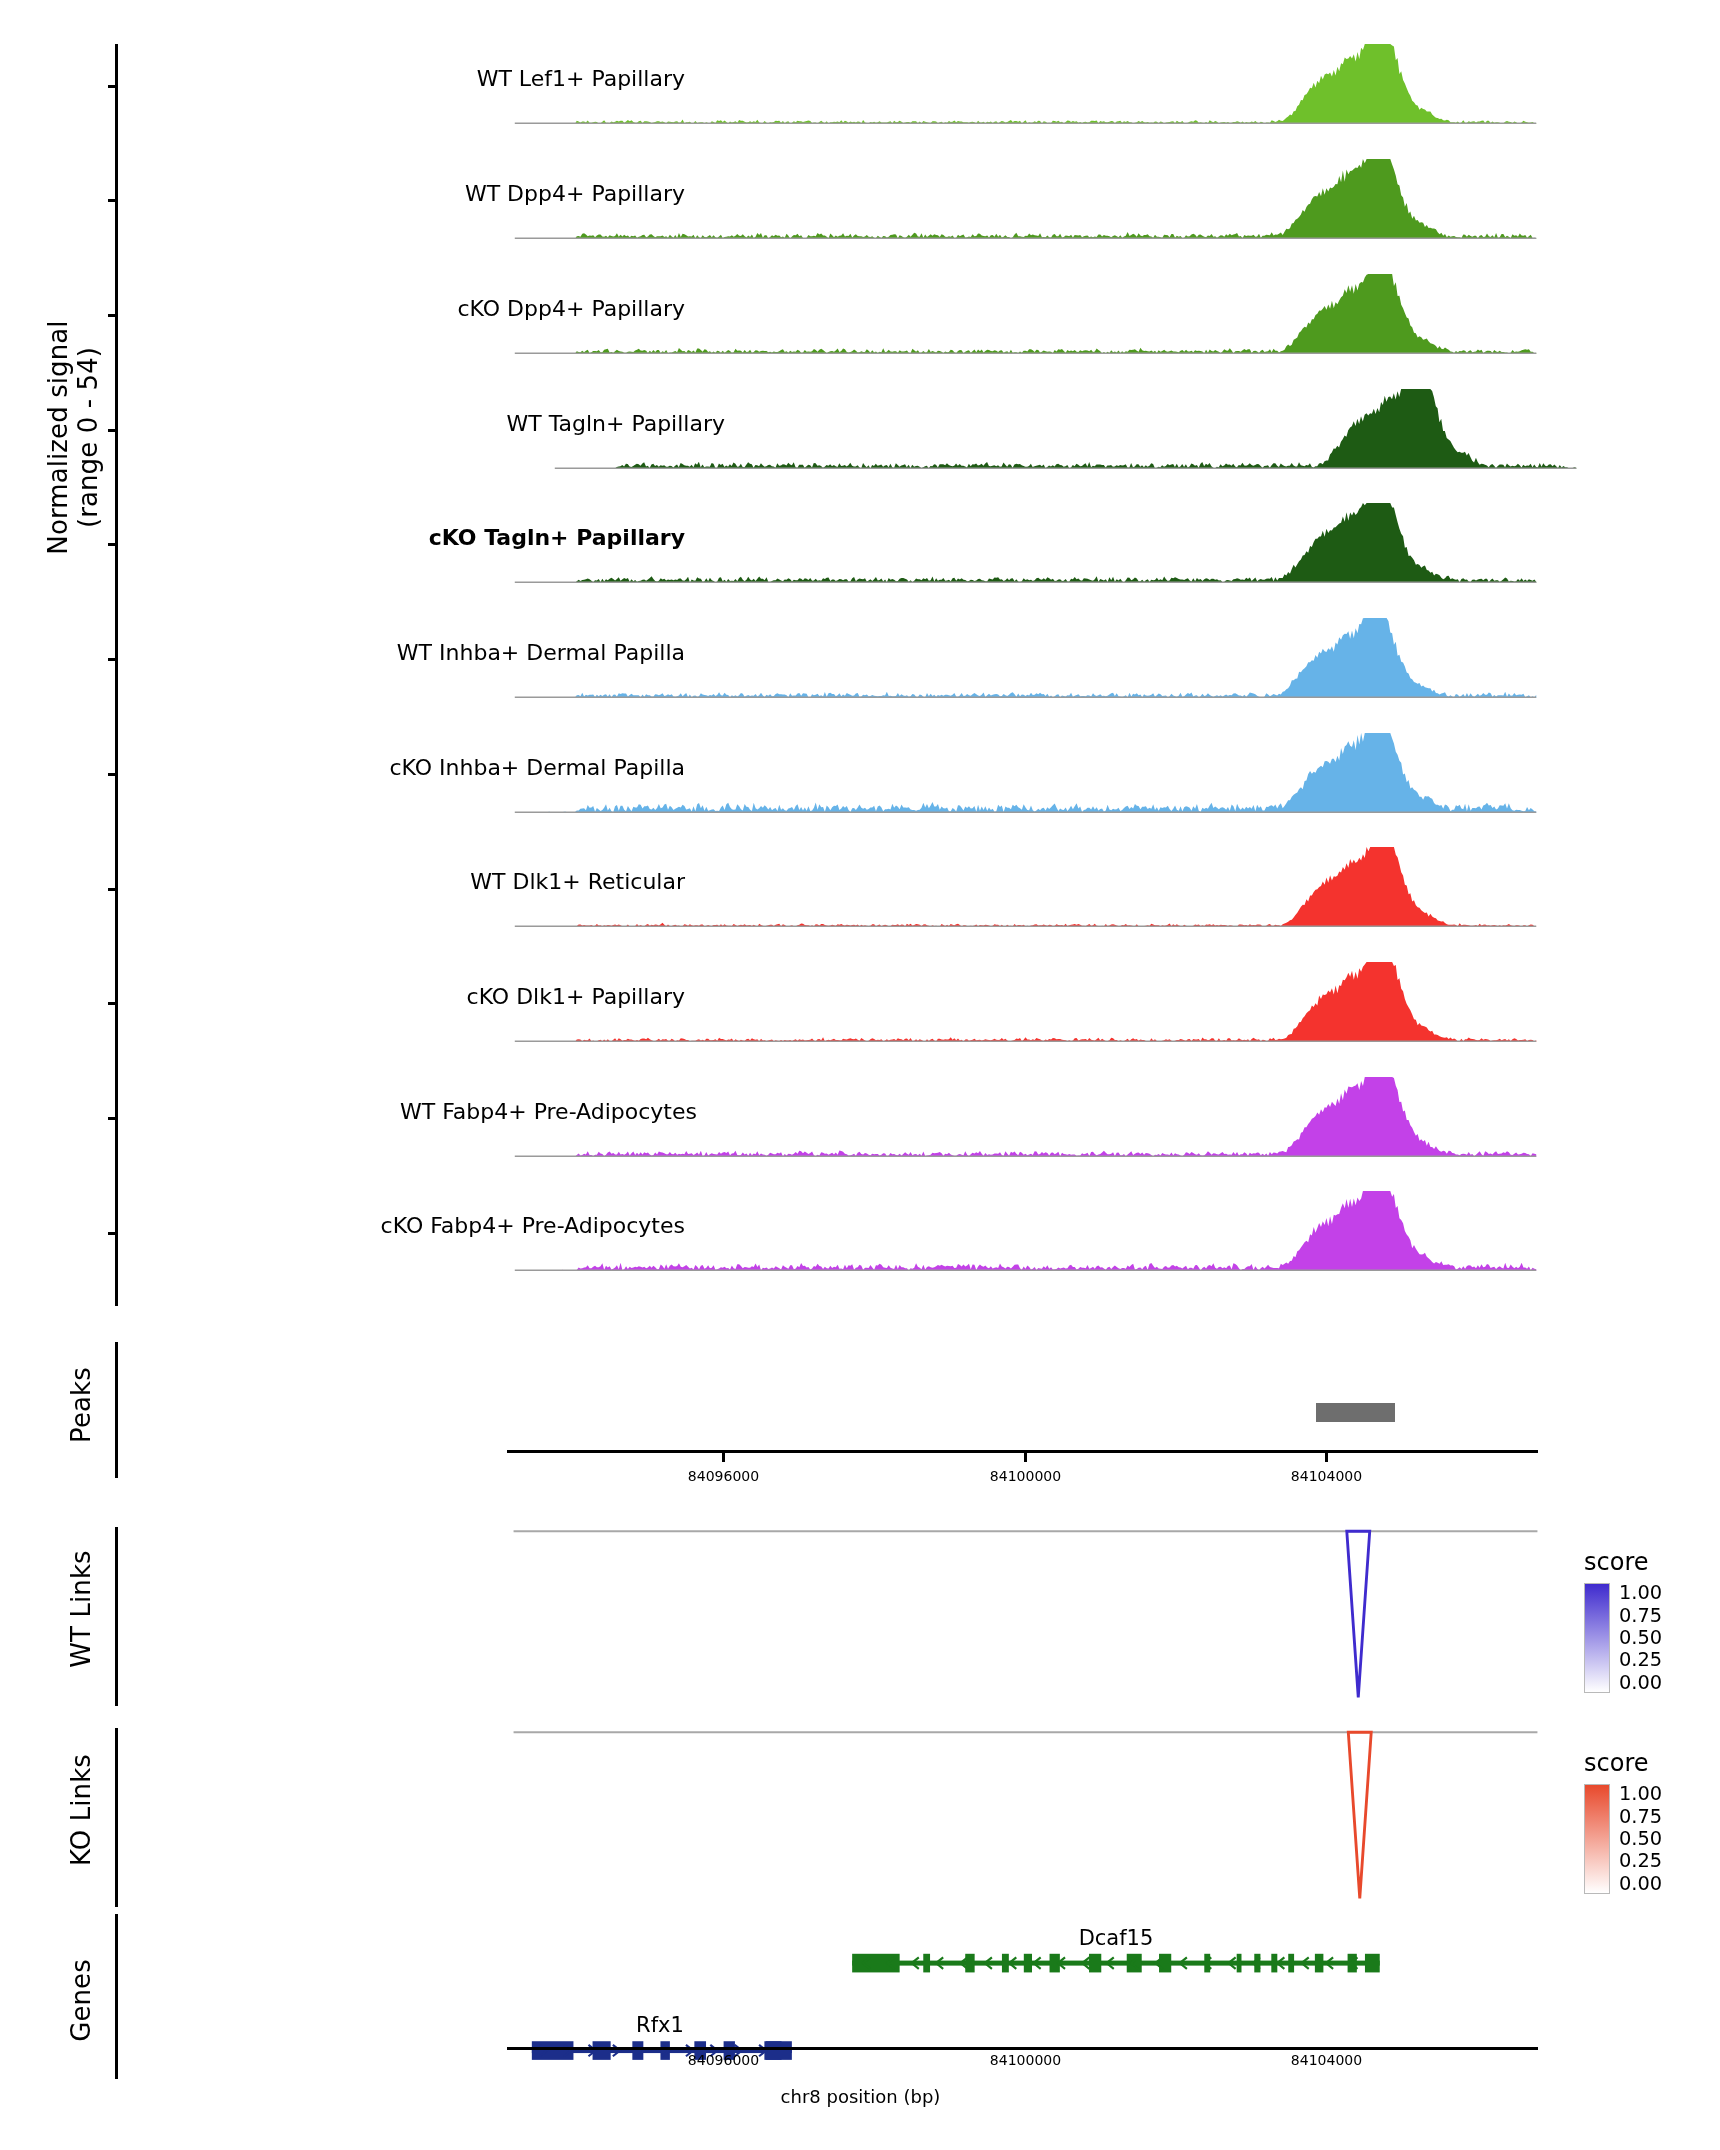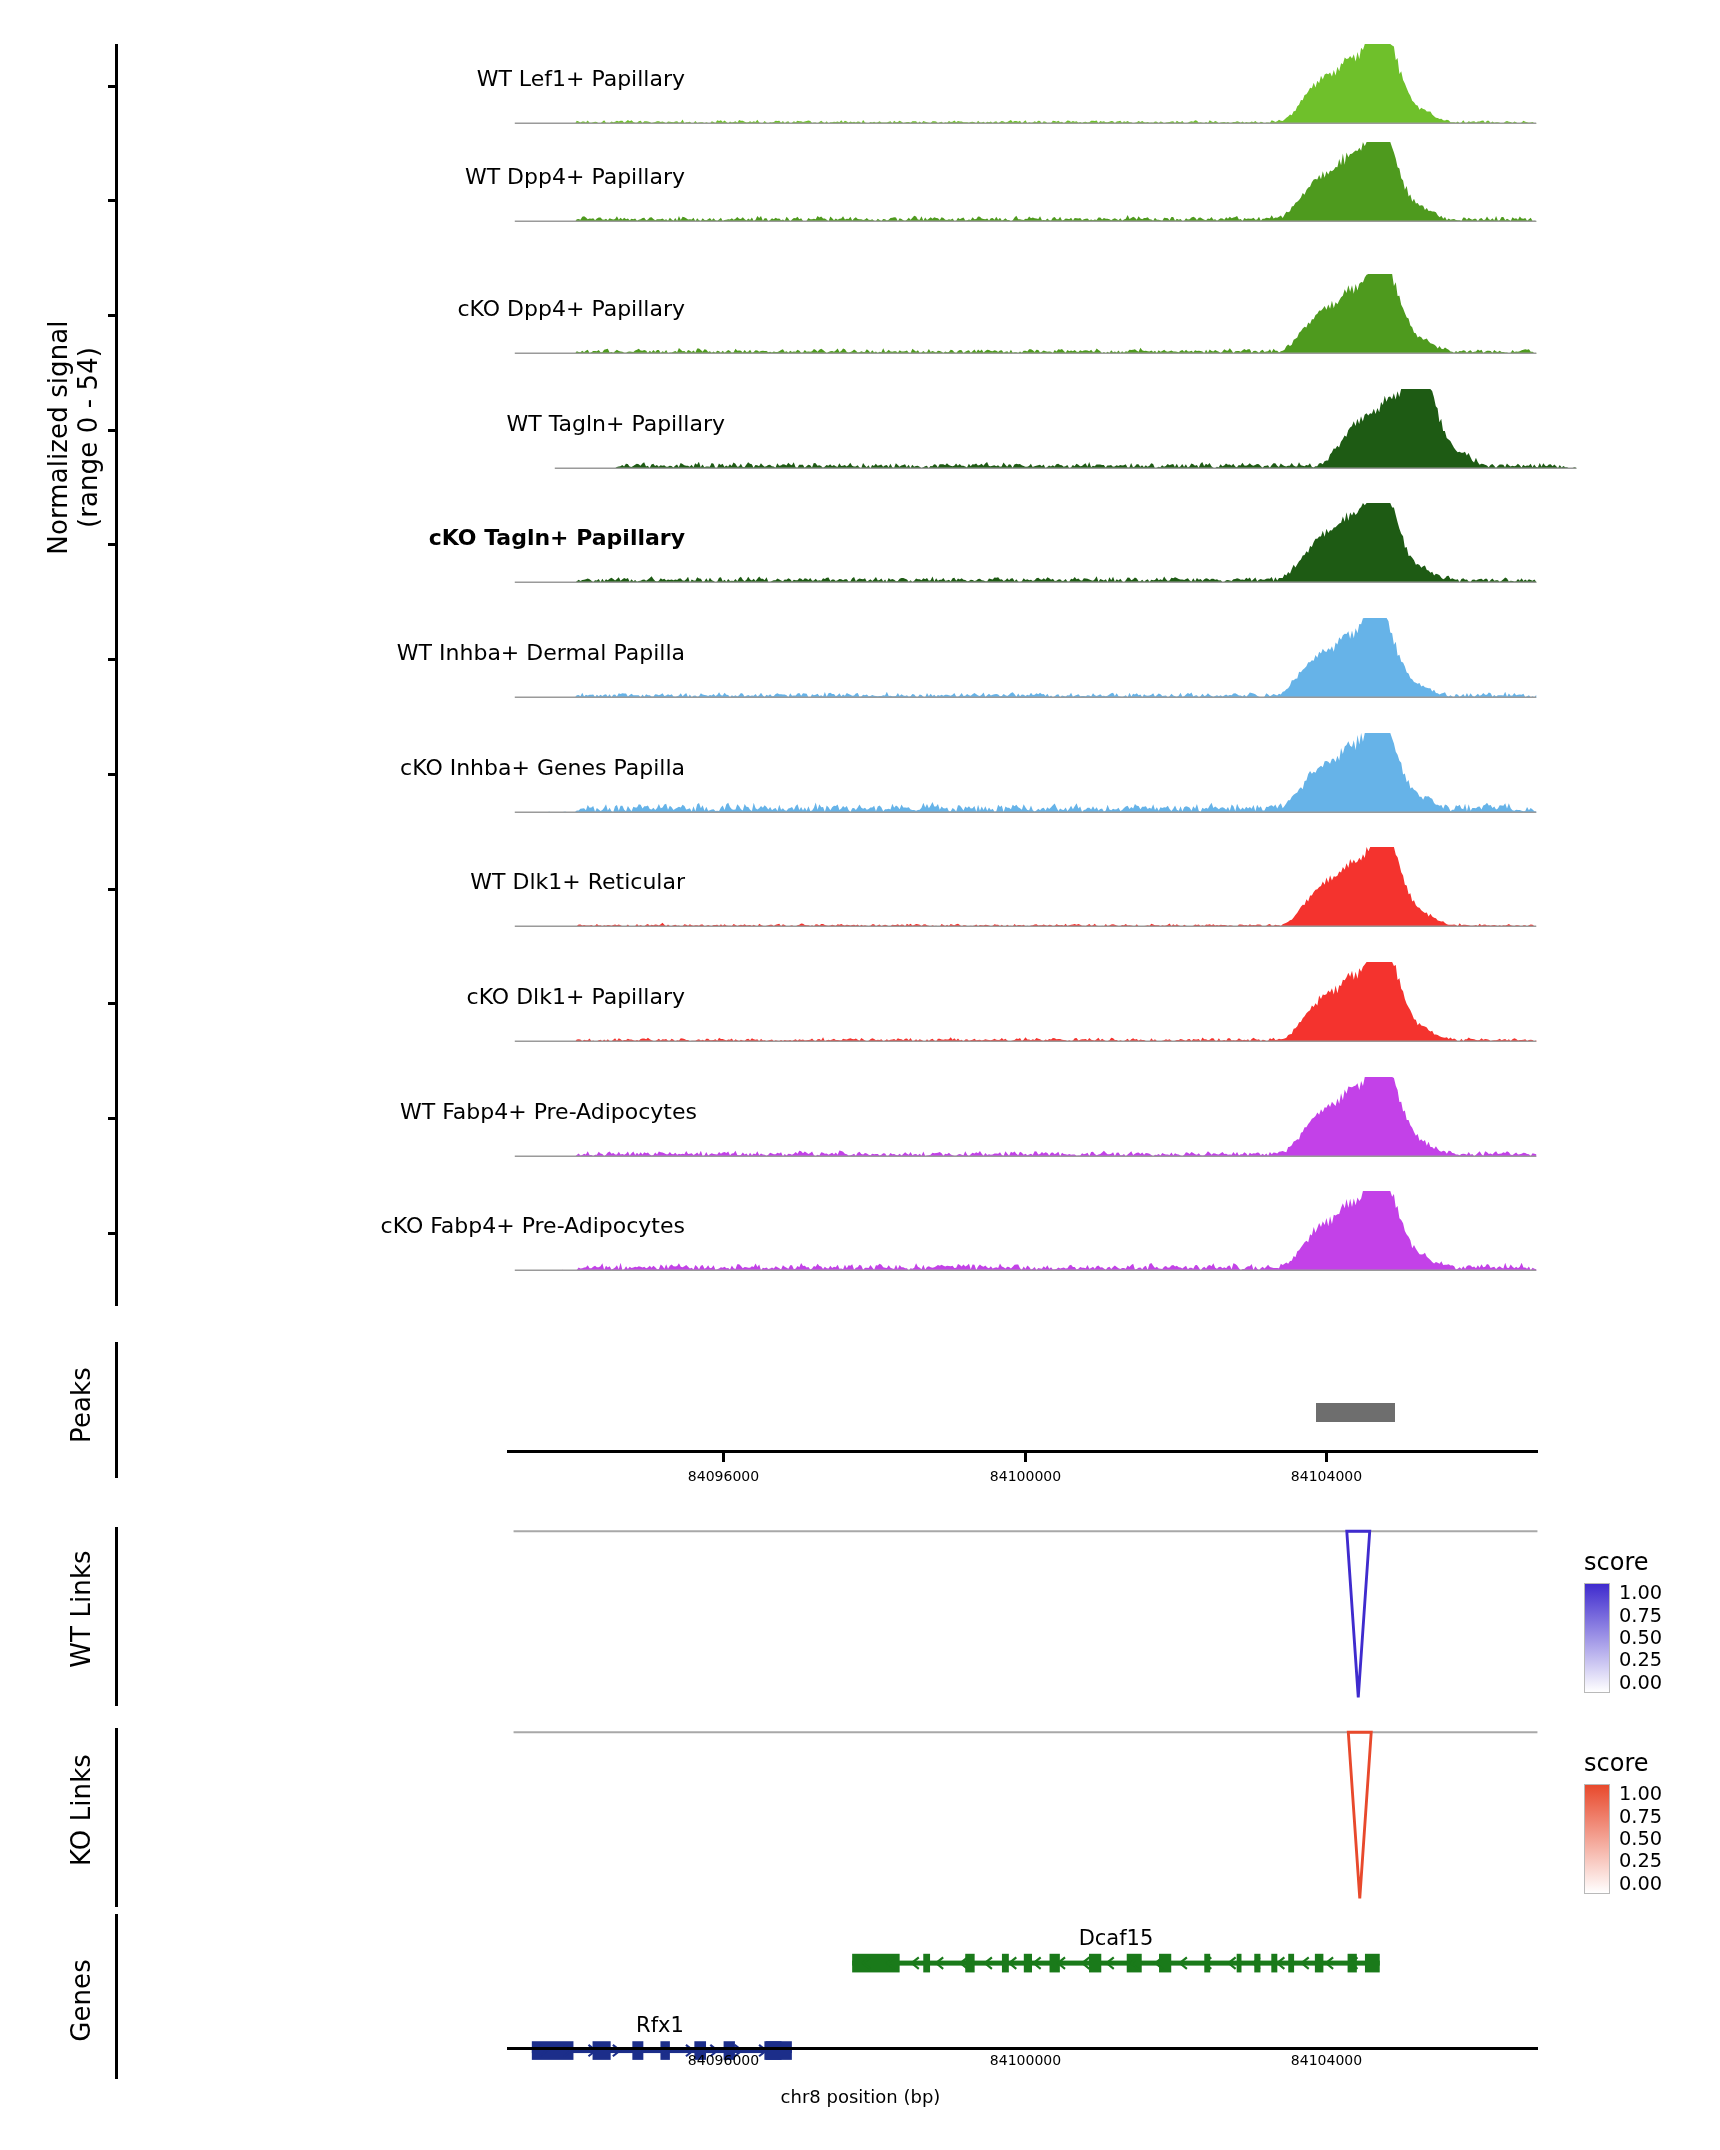--- a/index.html
+++ b/index.html
@@ -170,21 +170,21 @@
 <div id="tracks">
     <div class="track-row" style="top: 44px; height: 80px;">
       <div class="track-name" style="top: 21.5px;">WT Lef1+ Papillary</div>
       <div class="track-canvas" style="top: 0px; height: 80px;">
         <svg width="1025" height="80" viewBox="0 0 1430 112">
           <path d="M0,112 L0.0,112.0 L2.6,112.0 L5.1,112.0 L7.7,112.0 L10.2,112.0 L12.8,112.0 L15.3,112.0 L17.9,112.0 L20.4,112.0 L23.0,112.0 L25.5,112.0 L28.1,112.0 L30.6,111.6 L33.2,111.5 L35.8,111.5 L38.3,111.2 L40.9,111.9 L43.4,111.6 L46.0,111.5 L48.5,111.4 L51.1,111.5 L53.6,111.4 L56.2,111.7 L58.7,111.6 L61.3,111.8 L63.8,111.6 L66.4,111.6 L68.9,111.3 L71.5,111.3 L74.1,111.4 L76.6,111.8 L79.2,111.8 L81.7,111.6 L84.3,111.6 L86.8,107.4 L89.4,108.5 L91.9,110.0 L94.5,108.6 L97.0,108.4 L99.6,109.8 L102.1,107.1 L104.7,110.2 L107.3,110.2 L109.8,109.6 L112.4,109.0 L114.9,109.1 L117.5,111.4 L120.0,110.9 L122.6,108.8 L125.1,106.8 L127.7,110.3 L130.2,110.3 L132.8,110.6 L135.3,108.6 L137.9,109.4 L140.4,108.9 L143.0,107.6 L145.6,108.6 L148.1,107.5 L150.7,107.4 L153.2,110.4 L155.8,108.4 L158.3,106.5 L160.9,108.2 L163.4,106.7 L166.0,109.1 L168.5,110.3 L171.1,110.2 L173.6,108.0 L176.2,107.5 L178.8,110.5 L181.3,108.2 L183.9,108.3 L186.4,108.6 L189.0,109.3 L191.5,110.5 L194.1,109.8 L196.6,109.2 L199.2,108.0 L201.7,108.1 L204.3,109.3 L206.8,108.6 L209.4,109.6 L211.9,111.1 L214.5,108.4 L217.1,108.8 L219.6,109.3 L222.2,109.6 L224.7,108.5 L227.3,108.3 L229.8,110.3 L232.4,109.4 L234.9,105.8 L237.5,111.0 L240.0,109.4 L242.6,109.4 L245.1,108.8 L247.7,110.9 L250.2,110.7 L252.8,107.7 L255.4,110.6 L257.9,109.9 L260.5,109.6 L263.0,109.6 L265.6,111.0 L268.1,109.5 L270.7,110.5 L273.2,111.4 L275.8,108.3 L278.3,109.2 L280.9,110.6 L283.4,106.8 L286.0,107.7 L288.6,106.9 L291.1,109.2 L293.7,107.2 L296.2,109.3 L298.8,111.3 L301.3,108.6 L303.9,110.0 L306.4,109.2 L309.0,108.3 L311.5,110.1 L314.1,106.5 L316.6,107.4 L319.2,107.5 L321.8,109.0 L324.3,109.8 L326.9,109.7 L329.4,108.3 L332.0,109.5 L334.5,108.2 L337.1,109.3 L339.6,106.2 L342.2,109.9 L344.7,110.6 L347.3,110.5 L349.8,107.7 L352.4,110.1 L354.9,110.9 L357.5,109.4 L360.1,109.9 L362.6,109.3 L365.2,107.5 L367.7,107.7 L370.3,107.4 L372.8,110.3 L375.4,107.8 L377.9,111.1 L380.5,108.7 L383.0,108.3 L385.6,111.4 L388.1,110.2 L390.7,108.2 L393.3,109.7 L395.8,107.4 L398.4,108.1 L400.9,108.1 L403.5,109.2 L406.0,108.6 L408.6,107.7 L411.1,107.0 L413.7,107.7 L416.2,110.6 L418.8,110.0 L421.3,110.0 L423.9,111.2 L426.4,109.3 L429.0,107.6 L431.6,109.6 L434.1,110.5 L436.7,108.3 L439.2,111.3 L441.8,109.7 L444.3,109.7 L446.9,108.9 L449.4,109.1 L452.0,108.5 L454.5,109.6 L457.1,106.6 L459.6,109.8 L462.2,107.6 L464.8,108.6 L467.3,110.2 L469.9,108.6 L472.4,109.7 L475.0,108.9 L477.5,110.0 L480.1,108.4 L482.6,108.8 L485.2,110.8 L487.7,106.3 L490.3,110.0 L492.8,110.5 L495.4,111.0 L497.9,109.1 L500.5,110.0 L503.1,108.9 L505.6,110.2 L508.2,109.4 L510.7,108.0 L513.3,109.9 L515.8,109.8 L518.4,110.0 L520.9,109.9 L523.5,109.0 L526.0,108.0 L528.6,111.0 L531.1,107.5 L533.7,109.6 L536.3,109.1 L538.8,107.6 L541.4,108.9 L543.9,110.6 L546.5,109.8 L549.0,109.1 L551.6,109.1 L554.1,110.3 L556.7,108.1 L559.2,108.2 L561.8,108.1 L564.3,111.0 L566.9,108.4 L569.4,111.1 L572.0,107.8 L574.6,108.7 L577.1,109.4 L579.7,110.2 L582.2,110.6 L584.8,108.2 L587.3,108.2 L589.9,108.6 L592.4,111.1 L595.0,109.4 L597.5,109.0 L600.1,111.0 L602.6,109.5 L605.2,110.3 L607.8,107.7 L610.3,109.1 L612.9,108.8 L615.4,107.2 L618.0,109.4 L620.5,107.7 L623.1,108.5 L625.6,108.4 L628.2,109.6 L630.7,109.7 L633.3,109.7 L635.8,110.3 L638.4,109.3 L640.9,108.7 L643.5,109.4 L646.1,110.8 L648.6,107.6 L651.2,109.8 L653.7,110.0 L656.3,108.9 L658.8,110.9 L661.4,109.0 L663.9,109.7 L666.5,108.6 L669.0,110.7 L671.6,108.7 L674.1,108.0 L676.7,110.8 L679.3,109.2 L681.8,107.7 L684.4,108.5 L686.9,109.8 L689.5,109.2 L692.0,107.8 L694.6,106.5 L697.1,109.2 L699.7,107.7 L702.2,107.8 L704.8,109.0 L707.3,107.5 L709.9,111.2 L712.4,108.9 L715.0,106.8 L717.6,110.9 L720.1,109.5 L722.7,110.4 L725.2,110.0 L727.8,108.2 L730.3,109.4 L732.9,107.4 L735.4,107.7 L738.0,111.5 L740.5,108.1 L743.1,109.0 L745.6,110.5 L748.2,110.4 L750.8,110.7 L753.3,107.3 L755.9,107.8 L758.4,108.9 L761.0,107.6 L763.5,109.7 L766.1,108.9 L768.6,111.2 L771.2,109.1 L773.7,107.1 L776.3,107.6 L778.8,109.1 L781.4,107.9 L783.9,108.8 L786.5,108.2 L789.1,110.1 L791.6,109.3 L794.2,110.6 L796.7,109.2 L799.3,108.8 L801.8,109.9 L804.4,109.5 L806.9,107.5 L809.5,107.5 L812.0,107.9 L814.6,107.0 L817.1,110.9 L819.7,107.7 L822.2,109.0 L824.8,108.1 L827.4,109.4 L829.9,109.4 L832.5,108.8 L835.0,107.9 L837.6,108.0 L840.1,111.1 L842.7,108.4 L845.2,108.0 L847.8,107.3 L850.3,110.1 L852.9,108.2 L855.4,109.2 L858.0,107.9 L860.6,109.5 L863.1,109.5 L865.7,110.8 L868.2,110.1 L870.8,109.4 L873.3,107.9 L875.9,109.2 L878.4,107.8 L881.0,109.6 L883.5,109.9 L886.1,109.1 L888.6,110.1 L891.2,110.0 L893.8,110.1 L896.3,108.4 L898.9,108.8 L901.4,111.1 L904.0,108.4 L906.5,109.2 L909.1,111.4 L911.6,110.0 L914.2,109.4 L916.7,109.2 L919.3,108.6 L921.8,108.2 L924.4,111.0 L926.9,107.4 L929.5,109.3 L932.1,109.5 L934.6,107.9 L937.2,111.0 L939.7,110.7 L942.3,110.4 L944.8,108.8 L947.4,108.0 L949.9,108.8 L952.5,106.6 L955.0,107.5 L957.6,110.3 L960.1,109.5 L962.7,110.3 L965.3,110.6 L967.8,109.3 L970.4,111.1 L972.9,106.8 L975.5,108.6 L978.0,109.5 L980.6,107.8 L983.1,108.9 L985.7,111.3 L988.2,109.9 L990.8,109.6 L993.3,109.3 L995.9,110.3 L998.4,109.2 L1001.0,110.6 L1003.6,110.1 L1006.1,109.1 L1008.7,109.3 L1011.2,108.3 L1013.8,108.7 L1016.3,110.4 L1018.9,108.4 L1021.4,110.6 L1024.0,109.2 L1026.5,110.0 L1029.1,109.8 L1031.6,108.6 L1034.2,109.7 L1036.8,107.8 L1039.3,109.9 L1041.9,111.0 L1044.4,108.7 L1047.0,109.5 L1049.5,111.4 L1052.1,110.0 L1054.6,110.0 L1057.2,110.2 L1059.7,106.6 L1062.3,107.9 L1064.8,109.2 L1067.4,108.2 L1069.9,106.0 L1072.5,107.5 L1075.1,107.8 L1077.6,105.6 L1080.2,103.2 L1082.7,101.6 L1085.3,98.6 L1087.8,99.6 L1090.4,94.1 L1092.9,93.8 L1095.5,87.3 L1098.0,84.9 L1100.6,78.4 L1103.1,78.9 L1105.7,71.5 L1108.3,70.5 L1110.8,66.4 L1113.4,61.4 L1115.9,62.1 L1118.5,54.1 L1121.0,61.0 L1123.6,51.4 L1126.1,55.1 L1128.7,44.5 L1131.2,49.7 L1133.8,42.8 L1136.3,41.4 L1138.9,42.4 L1141.4,40.0 L1144.0,45.5 L1146.6,36.4 L1149.1,44.1 L1151.7,31.9 L1154.2,38.1 L1156.8,27.1 L1159.3,28.5 L1161.9,18.8 L1164.4,21.0 L1167.0,20.3 L1169.5,16.8 L1172.1,20.3 L1174.6,14.5 L1177.2,24.4 L1179.8,11.2 L1182.3,21.0 L1184.9,5.3 L1187.4,8.5 L1190.0,0.0 L1192.5,0.0 L1195.1,0.0 L1197.6,0.0 L1200.2,0.0 L1202.7,0.0 L1205.3,0.0 L1207.8,0.0 L1210.4,0.0 L1212.9,0.0 L1215.5,0.0 L1218.1,0.0 L1220.6,0.0 L1223.2,0.0 L1225.7,0.0 L1228.3,2.2 L1230.8,3.4 L1233.4,22.6 L1235.9,19.6 L1238.5,41.9 L1241.0,38.0 L1243.6,50.3 L1246.1,55.3 L1248.7,61.8 L1251.3,68.1 L1253.8,72.3 L1256.4,79.6 L1258.9,81.7 L1261.5,85.3 L1264.0,86.2 L1266.6,92.0 L1269.1,89.4 L1271.7,91.0 L1274.2,91.6 L1276.8,94.5 L1279.3,94.6 L1281.9,94.6 L1284.4,98.6 L1287.0,101.2 L1289.6,103.3 L1292.1,103.5 L1294.7,105.0 L1297.2,104.5 L1299.8,106.9 L1302.3,107.2 L1304.9,106.0 L1307.4,106.7 L1310.0,109.5 L1312.5,109.6 L1315.1,109.6 L1317.6,110.3 L1320.2,108.4 L1322.8,110.8 L1325.3,109.9 L1327.9,106.9 L1330.4,110.4 L1333.0,110.2 L1335.5,108.1 L1338.1,109.3 L1340.6,108.6 L1343.2,108.0 L1345.7,109.8 L1348.3,108.6 L1350.8,108.6 L1353.4,107.5 L1355.9,107.1 L1358.5,110.6 L1361.1,107.6 L1363.6,107.4 L1366.2,110.7 L1368.7,108.4 L1371.3,110.4 L1373.8,109.6 L1376.4,109.4 L1378.9,110.4 L1381.5,111.3 L1384.0,110.9 L1386.6,109.0 L1389.1,107.7 L1391.7,109.0 L1394.3,109.3 L1396.8,110.7 L1399.4,108.4 L1401.9,109.6 L1404.5,111.4 L1407.0,111.1 L1409.6,109.8 L1412.1,107.3 L1414.7,109.0 L1417.2,109.4 L1419.8,110.4 L1422.3,109.8 L1424.9,109.1 L1427.4,110.8 L1430.0,110.9 L1430,112 Z" fill="#6FC02B" stroke="none"></path>
           <line x1="0" y1="111" x2="1430" y2="111" stroke="#9a9a9a" stroke-width="2"></line>
         </svg>
       </div>
     </div>
-    <div class="track-row" style="top: 142px; height: 80px; text-decoration: underline;">
+    <div class="track-row" style="top: 159px; height: 80px; text-decoration: underline;">
       <div class="track-name" style="top: 21.5px;">WT Dpp4+ Papillary</div>
       <div class="track-canvas" style="top: 0px; height: 80px;">
         <svg width="1025" height="80" viewBox="0 0 1430 112">
           <path d="M0,112 L0.0,112.0 L2.6,112.0 L5.1,112.0 L7.7,112.0 L10.2,112.0 L12.8,112.0 L15.3,112.0 L17.9,112.0 L20.4,112.0 L23.0,112.0 L25.5,112.0 L28.1,112.0 L30.6,111.8 L33.2,111.5 L35.8,111.3 L38.3,111.2 L40.9,110.7 L43.4,111.6 L46.0,110.9 L48.5,111.7 L51.1,111.4 L53.6,111.0 L56.2,111.4 L58.7,110.8 L61.3,111.3 L63.8,111.8 L66.4,110.9 L68.9,110.9 L71.5,111.7 L74.1,111.7 L76.6,111.2 L79.2,110.9 L81.7,111.5 L84.3,111.6 L86.8,108.3 L89.4,107.9 L91.9,109.0 L94.5,104.5 L97.0,104.0 L99.6,105.7 L102.1,108.1 L104.7,107.1 L107.3,107.5 L109.8,106.7 L112.4,109.7 L114.9,107.2 L117.5,105.7 L120.0,105.7 L122.6,108.4 L125.1,109.0 L127.7,107.3 L130.2,109.4 L132.8,106.6 L135.3,107.9 L137.9,108.6 L140.4,107.7 L143.0,103.9 L145.6,109.0 L148.1,105.9 L150.7,108.4 L153.2,106.1 L155.8,108.3 L158.3,107.0 L160.9,109.6 L163.4,107.4 L166.0,108.1 L168.5,107.0 L171.1,110.4 L173.6,109.0 L176.2,108.1 L178.8,106.4 L181.3,106.1 L183.9,109.4 L186.4,108.6 L189.0,105.6 L191.5,105.5 L194.1,107.7 L196.6,109.4 L199.2,108.3 L201.7,108.2 L204.3,108.2 L206.8,107.1 L209.4,109.3 L211.9,108.1 L214.5,110.1 L217.1,106.2 L219.6,108.6 L222.2,110.2 L224.7,106.5 L227.3,110.6 L229.8,103.5 L232.4,109.1 L234.9,104.8 L237.5,105.4 L240.0,106.8 L242.6,108.4 L245.1,108.0 L247.7,108.6 L250.2,106.0 L252.8,111.1 L255.4,106.8 L257.9,109.4 L260.5,110.6 L263.0,106.9 L265.6,109.1 L268.1,109.6 L270.7,108.2 L273.2,106.3 L275.8,109.6 L278.3,106.6 L280.9,109.4 L283.4,110.4 L286.0,108.5 L288.6,106.1 L291.1,110.7 L293.7,109.2 L296.2,109.0 L298.8,108.2 L301.3,108.6 L303.9,106.6 L306.4,108.8 L309.0,107.4 L311.5,105.1 L314.1,107.5 L316.6,107.9 L319.2,105.3 L321.8,108.0 L324.3,109.8 L326.9,107.2 L329.4,109.1 L332.0,105.8 L334.5,110.5 L337.1,108.7 L339.6,103.5 L342.2,106.4 L344.7,103.7 L347.3,110.2 L349.8,106.8 L352.4,106.7 L354.9,110.8 L357.5,109.2 L360.1,106.8 L362.6,108.3 L365.2,105.9 L367.7,107.3 L370.3,107.2 L372.8,109.5 L375.4,108.5 L377.9,110.1 L380.5,104.7 L383.0,107.6 L385.6,111.4 L388.1,108.6 L390.7,106.5 L393.3,106.8 L395.8,104.6 L398.4,108.0 L400.9,106.9 L403.5,110.6 L406.0,111.2 L408.6,110.3 L411.1,106.4 L413.7,108.2 L416.2,108.1 L418.8,107.4 L421.3,108.3 L423.9,103.7 L426.4,105.6 L429.0,104.4 L431.6,107.1 L434.1,107.0 L436.7,108.8 L439.2,111.0 L441.8,104.2 L444.3,106.6 L446.9,109.4 L449.4,107.1 L452.0,108.9 L454.5,107.3 L457.1,107.0 L459.6,104.0 L462.2,108.5 L464.8,107.6 L467.3,107.8 L469.9,104.6 L472.4,110.0 L475.0,107.1 L477.5,105.4 L480.1,107.7 L482.6,108.0 L485.2,108.0 L487.7,109.1 L490.3,108.5 L492.8,106.5 L495.4,108.9 L497.9,109.3 L500.5,108.0 L503.1,110.2 L505.6,110.5 L508.2,107.6 L510.7,109.1 L513.3,110.7 L515.8,107.7 L518.4,108.3 L520.9,110.0 L523.5,108.7 L526.0,106.5 L528.6,105.9 L531.1,105.5 L533.7,105.6 L536.3,111.0 L538.8,106.9 L541.4,107.7 L543.9,109.7 L546.5,110.2 L549.0,108.8 L551.6,106.1 L554.1,108.7 L556.7,105.9 L559.2,103.1 L561.8,104.2 L564.3,108.6 L566.9,109.0 L569.4,104.1 L572.0,110.4 L574.6,105.8 L577.1,109.3 L579.7,107.6 L582.2,105.5 L584.8,107.5 L587.3,105.2 L589.9,106.4 L592.4,106.8 L595.0,109.1 L597.5,105.5 L600.1,106.3 L602.6,108.7 L605.2,109.1 L607.8,108.1 L610.3,108.7 L612.9,107.2 L615.4,110.7 L618.0,110.3 L620.5,106.0 L623.1,108.0 L625.6,106.6 L628.2,105.8 L630.7,109.9 L633.3,109.6 L635.8,108.5 L638.4,109.1 L640.9,105.4 L643.5,108.2 L646.1,107.7 L648.6,104.3 L651.2,104.7 L653.7,107.1 L656.3,107.9 L658.8,108.3 L661.4,107.1 L663.9,109.9 L666.5,106.8 L669.0,106.5 L671.6,109.0 L674.1,104.8 L676.7,108.9 L679.3,105.9 L681.8,109.9 L684.4,108.8 L686.9,106.7 L689.5,109.1 L692.0,109.2 L694.6,111.1 L697.1,109.6 L699.7,105.6 L702.2,103.3 L704.8,108.2 L707.3,108.0 L709.9,108.7 L712.4,109.3 L715.0,107.3 L717.6,107.8 L720.1,104.4 L722.7,106.7 L725.2,105.7 L727.8,106.6 L730.3,107.2 L732.9,107.9 L735.4,104.0 L738.0,109.4 L740.5,109.3 L743.1,109.5 L745.6,107.2 L748.2,109.7 L750.8,110.0 L753.3,106.1 L755.9,105.1 L758.4,108.1 L761.0,108.1 L763.5,104.7 L766.1,109.9 L768.6,109.2 L771.2,107.0 L773.7,107.5 L776.3,108.2 L778.8,106.0 L781.4,110.0 L783.9,106.3 L786.5,106.7 L789.1,107.1 L791.6,106.5 L794.2,109.7 L796.7,108.2 L799.3,107.3 L801.8,107.2 L804.4,109.5 L806.9,108.4 L809.5,109.4 L812.0,108.4 L814.6,109.2 L817.1,105.8 L819.7,105.6 L822.2,108.5 L824.8,106.3 L827.4,107.6 L829.9,107.6 L832.5,108.2 L835.0,109.7 L837.6,107.8 L840.1,106.9 L842.7,108.3 L845.2,109.6 L847.8,106.7 L850.3,110.1 L852.9,108.4 L855.4,107.6 L858.0,102.3 L860.6,107.9 L863.1,106.4 L865.7,104.8 L868.2,106.0 L870.8,108.9 L873.3,104.0 L875.9,107.1 L878.4,108.3 L881.0,106.5 L883.5,106.5 L886.1,105.5 L888.6,108.2 L891.2,108.6 L893.8,110.1 L896.3,106.1 L898.9,108.8 L901.4,108.8 L904.0,109.4 L906.5,110.3 L909.1,105.9 L911.6,106.4 L914.2,106.6 L916.7,109.6 L919.3,105.1 L921.8,105.0 L924.4,110.3 L926.9,107.6 L929.5,109.0 L932.1,107.8 L934.6,110.6 L937.2,110.1 L939.7,106.9 L942.3,108.6 L944.8,108.2 L947.4,105.6 L949.9,104.8 L952.5,106.1 L955.0,109.1 L957.6,106.0 L960.1,105.8 L962.7,107.3 L965.3,108.9 L967.8,109.7 L970.4,107.2 L972.9,107.9 L975.5,105.1 L978.0,108.9 L980.6,108.3 L983.1,110.3 L985.7,108.5 L988.2,106.9 L990.8,107.0 L993.3,108.8 L995.9,105.3 L998.4,107.6 L1001.0,104.7 L1003.6,106.6 L1006.1,105.6 L1008.7,105.0 L1011.2,103.6 L1013.8,108.5 L1016.3,107.9 L1018.9,110.6 L1021.4,106.3 L1024.0,107.8 L1026.5,107.2 L1029.1,107.4 L1031.6,107.4 L1034.2,106.0 L1036.8,108.9 L1039.3,108.6 L1041.9,104.5 L1044.4,110.4 L1047.0,107.5 L1049.5,107.6 L1052.1,106.0 L1054.6,106.5 L1057.2,106.7 L1059.7,102.7 L1062.3,107.0 L1064.8,105.8 L1067.4,106.2 L1069.9,104.5 L1072.5,102.9 L1075.1,106.3 L1077.6,101.9 L1080.2,97.5 L1082.7,98.2 L1085.3,97.1 L1087.8,90.4 L1090.4,89.5 L1092.9,85.2 L1095.5,83.6 L1098.0,81.1 L1100.6,77.7 L1103.1,71.5 L1105.7,73.8 L1108.3,67.3 L1110.8,63.7 L1113.4,62.7 L1115.9,56.2 L1118.5,52.4 L1121.0,51.9 L1123.6,52.4 L1126.1,46.1 L1128.7,52.3 L1131.2,41.1 L1133.8,49.9 L1136.3,41.0 L1138.9,45.6 L1141.4,40.0 L1144.0,41.1 L1146.6,39.0 L1149.1,35.1 L1151.7,35.4 L1154.2,23.7 L1156.8,32.5 L1159.3,16.0 L1161.9,31.9 L1164.4,14.6 L1167.0,21.4 L1169.5,16.8 L1172.1,16.5 L1174.6,13.9 L1177.2,12.0 L1179.8,12.5 L1182.3,7.9 L1184.9,12.1 L1187.4,0.0 L1190.0,6.0 L1192.5,0.0 L1195.1,0.0 L1197.6,0.0 L1200.2,0.0 L1202.7,0.0 L1205.3,0.0 L1207.8,0.0 L1210.4,0.0 L1212.9,0.0 L1215.5,0.0 L1218.1,0.0 L1220.6,0.0 L1223.2,0.0 L1225.7,0.0 L1228.3,7.8 L1230.8,14.8 L1233.4,23.5 L1235.9,35.2 L1238.5,37.0 L1241.0,50.9 L1243.6,54.0 L1246.1,67.0 L1248.7,61.7 L1251.3,76.2 L1253.8,73.4 L1256.4,83.5 L1258.9,79.6 L1261.5,86.2 L1264.0,85.5 L1266.6,89.4 L1269.1,88.4 L1271.7,89.4 L1274.2,95.1 L1276.8,92.3 L1279.3,96.6 L1281.9,96.4 L1284.4,97.4 L1287.0,97.2 L1289.6,98.4 L1292.1,102.7 L1294.7,105.5 L1297.2,103.2 L1299.8,107.6 L1302.3,105.0 L1304.9,109.7 L1307.4,107.1 L1310.0,108.7 L1312.5,108.2 L1315.1,107.7 L1317.6,109.3 L1320.2,109.6 L1322.8,109.4 L1325.3,110.5 L1327.9,105.6 L1330.4,105.9 L1333.0,108.8 L1335.5,106.1 L1338.1,107.9 L1340.6,109.0 L1343.2,107.5 L1345.7,107.6 L1348.3,111.1 L1350.8,107.6 L1353.4,106.3 L1355.9,109.2 L1358.5,108.8 L1361.1,104.4 L1363.6,108.2 L1366.2,109.3 L1368.7,106.8 L1371.3,110.0 L1373.8,103.7 L1376.4,110.1 L1378.9,109.5 L1381.5,105.0 L1384.0,105.0 L1386.6,109.6 L1389.1,107.3 L1391.7,108.8 L1394.3,110.5 L1396.8,105.5 L1399.4,107.3 L1401.9,106.9 L1404.5,108.7 L1407.0,104.4 L1409.6,107.2 L1412.1,107.5 L1414.7,106.5 L1417.2,110.3 L1419.8,108.1 L1422.3,105.9 L1424.9,110.7 L1427.4,110.1 L1430.0,110.8 L1430,112 Z" fill="#4E9A1E" stroke="none"></path>
           <line x1="0" y1="111" x2="1430" y2="111" stroke="#9a9a9a" stroke-width="2"></line>
         </svg>
       </div>
     </div>
     <div class="track-row" style="top: 274px; height: 80px;">
       <div class="track-name" style="top: 21.5px;">cKO Dpp4+ Papillary</div>
@@ -216,21 +216,21 @@
     <div class="track-row" style="top: 618px; height: 80px;">
       <div class="track-name" style="top: 21.5px;">WT Inhba+ Dermal Papilla</div>
       <div class="track-canvas" style="top: 0px; height: 80px;">
         <svg width="1025" height="80" viewBox="0 0 1430 112">
           <path d="M0,112 L0.0,112.0 L2.6,112.0 L5.1,112.0 L7.7,112.0 L10.2,112.0 L12.8,112.0 L15.3,112.0 L17.9,112.0 L20.4,112.0 L23.0,112.0 L25.5,112.0 L28.1,112.0 L30.6,111.4 L33.2,111.0 L35.8,111.1 L38.3,111.3 L40.9,111.1 L43.4,111.4 L46.0,111.5 L48.5,111.3 L51.1,111.6 L53.6,111.6 L56.2,111.2 L58.7,111.8 L61.3,111.2 L63.8,111.6 L66.4,111.0 L68.9,111.4 L71.5,111.7 L74.1,111.3 L76.6,111.4 L79.2,111.7 L81.7,111.6 L84.3,111.1 L86.8,108.2 L89.4,107.9 L91.9,109.7 L94.5,104.8 L97.0,110.0 L99.6,107.6 L102.1,108.6 L104.7,107.5 L107.3,107.6 L109.8,107.0 L112.4,110.7 L114.9,107.5 L117.5,109.7 L120.0,107.6 L122.6,109.1 L125.1,107.4 L127.7,106.6 L130.2,110.0 L132.8,106.9 L135.3,111.1 L137.9,107.5 L140.4,107.1 L143.0,109.9 L145.6,105.3 L148.1,106.3 L150.7,105.5 L153.2,105.7 L155.8,105.7 L158.3,109.8 L160.9,107.7 L163.4,106.0 L166.0,108.2 L168.5,108.2 L171.1,108.3 L173.6,108.1 L176.2,111.0 L178.8,107.1 L181.3,110.1 L183.9,106.8 L186.4,108.1 L189.0,108.1 L191.5,110.0 L194.1,109.8 L196.6,106.7 L199.2,107.2 L201.7,108.3 L204.3,107.1 L206.8,105.3 L209.4,109.3 L211.9,108.6 L214.5,106.6 L217.1,108.1 L219.6,106.7 L222.2,110.0 L224.7,110.1 L227.3,109.7 L229.8,108.4 L232.4,105.5 L234.9,109.6 L237.5,107.0 L240.0,104.9 L242.6,110.9 L245.1,107.2 L247.7,111.0 L250.2,108.9 L252.8,108.4 L255.4,110.2 L257.9,109.4 L260.5,105.2 L263.0,107.1 L265.6,107.7 L268.1,108.2 L270.7,109.3 L273.2,107.7 L275.8,108.6 L278.3,106.3 L280.9,109.2 L283.4,107.7 L286.0,104.1 L288.6,108.0 L291.1,108.5 L293.7,104.7 L296.2,107.3 L298.8,107.9 L301.3,110.9 L303.9,108.2 L306.4,109.6 L309.0,108.3 L311.5,109.9 L314.1,108.0 L316.6,105.1 L319.2,106.0 L321.8,110.3 L324.3,109.0 L326.9,107.9 L329.4,109.2 L332.0,108.5 L334.5,108.7 L337.1,106.4 L339.6,110.0 L342.2,108.2 L344.7,104.6 L347.3,108.5 L349.8,110.7 L352.4,107.3 L354.9,109.0 L357.5,106.8 L360.1,109.4 L362.6,109.1 L365.2,106.4 L367.7,105.4 L370.3,106.7 L372.8,106.6 L375.4,107.1 L377.9,107.0 L380.5,108.2 L383.0,111.0 L385.6,105.5 L388.1,108.8 L390.7,108.6 L393.3,108.6 L395.8,105.7 L398.4,105.0 L400.9,108.8 L403.5,105.3 L406.0,105.8 L408.6,105.9 L411.1,110.8 L413.7,111.4 L416.2,106.8 L418.8,108.1 L421.3,107.3 L423.9,106.0 L426.4,109.1 L429.0,108.1 L431.6,109.8 L434.1,103.5 L436.7,110.2 L439.2,105.4 L441.8,104.6 L444.3,106.3 L446.9,106.5 L449.4,109.4 L452.0,108.0 L454.5,105.2 L457.1,109.4 L459.6,107.0 L462.2,108.9 L464.8,105.0 L467.3,106.5 L469.9,107.5 L472.4,108.8 L475.0,108.4 L477.5,105.8 L480.1,104.9 L482.6,110.4 L485.2,110.0 L487.7,107.6 L490.3,108.3 L492.8,107.2 L495.4,109.4 L497.9,109.2 L500.5,107.8 L503.1,109.0 L505.6,109.1 L508.2,109.4 L510.7,109.2 L513.3,109.1 L515.8,108.3 L518.4,108.5 L520.9,103.4 L523.5,109.3 L526.0,109.0 L528.6,109.4 L531.1,109.7 L533.7,109.1 L536.3,104.9 L538.8,109.3 L541.4,106.6 L543.9,108.6 L546.5,109.2 L549.0,108.0 L551.6,110.2 L554.1,109.6 L556.7,106.4 L559.2,107.1 L561.8,110.3 L564.3,110.5 L566.9,107.0 L569.4,107.7 L572.0,110.3 L574.6,110.8 L577.1,105.1 L579.7,109.6 L582.2,106.2 L584.8,109.2 L587.3,107.4 L589.9,110.3 L592.4,107.9 L595.0,109.0 L597.5,107.6 L600.1,108.7 L602.6,107.4 L605.2,107.4 L607.8,108.1 L610.3,109.0 L612.9,107.5 L615.4,105.0 L618.0,110.0 L620.5,110.4 L623.1,108.5 L625.6,105.1 L628.2,109.2 L630.7,108.8 L633.3,106.5 L635.8,108.3 L638.4,108.8 L640.9,106.7 L643.5,105.1 L646.1,106.6 L648.6,108.4 L651.2,109.3 L653.7,107.6 L656.3,104.4 L658.8,110.5 L661.4,108.0 L663.9,106.2 L666.5,108.4 L669.0,107.4 L671.6,106.6 L674.1,106.5 L676.7,107.0 L679.3,109.4 L681.8,109.2 L684.4,106.5 L686.9,108.0 L689.5,109.3 L692.0,107.3 L694.6,105.0 L697.1,103.8 L699.7,106.8 L702.2,110.4 L704.8,105.8 L707.3,109.7 L709.9,107.2 L712.4,107.5 L715.0,109.3 L717.6,107.5 L720.1,108.4 L722.7,104.7 L725.2,107.7 L727.8,107.4 L730.3,105.3 L732.9,106.7 L735.4,104.7 L738.0,106.8 L740.5,106.5 L743.1,109.1 L745.6,106.1 L748.2,110.2 L750.8,108.4 L753.3,110.8 L755.9,109.5 L758.4,107.6 L761.0,106.7 L763.5,110.8 L766.1,108.4 L768.6,109.3 L771.2,110.0 L773.7,108.0 L776.3,108.4 L778.8,104.8 L781.4,110.3 L783.9,108.8 L786.5,107.8 L789.1,106.7 L791.6,109.5 L794.2,109.2 L796.7,109.3 L799.3,109.6 L801.8,108.0 L804.4,108.5 L806.9,109.8 L809.5,105.2 L812.0,108.0 L814.6,109.3 L817.1,108.3 L819.7,106.7 L822.2,109.2 L824.8,108.7 L827.4,109.5 L829.9,108.7 L832.5,107.2 L835.0,105.4 L837.6,104.5 L840.1,109.3 L842.7,105.5 L845.2,109.7 L847.8,109.8 L850.3,110.2 L852.9,109.5 L855.4,108.2 L858.0,110.8 L860.6,104.5 L863.1,109.9 L865.7,106.1 L868.2,107.0 L870.8,105.3 L873.3,108.3 L875.9,107.2 L878.4,111.1 L881.0,106.7 L883.5,108.6 L886.1,109.0 L888.6,108.4 L891.2,107.3 L893.8,105.5 L896.3,110.4 L898.9,108.3 L901.4,105.8 L904.0,106.9 L906.5,109.1 L909.1,108.8 L911.6,108.4 L914.2,110.8 L916.7,109.7 L919.3,106.1 L921.8,108.4 L924.4,109.6 L926.9,110.3 L929.5,108.8 L932.1,104.8 L934.6,110.2 L937.2,109.7 L939.7,107.2 L942.3,104.9 L944.8,106.4 L947.4,104.4 L949.9,109.9 L952.5,108.5 L955.0,108.2 L957.6,111.2 L960.1,109.5 L962.7,105.9 L965.3,109.3 L967.8,108.6 L970.4,105.3 L972.9,107.8 L975.5,109.1 L978.0,110.3 L980.6,109.2 L983.1,108.2 L985.7,109.5 L988.2,108.3 L990.8,110.0 L993.3,108.5 L995.9,107.1 L998.4,108.9 L1001.0,107.7 L1003.6,108.3 L1006.1,105.8 L1008.7,105.5 L1011.2,106.9 L1013.8,108.4 L1016.3,108.6 L1018.9,109.9 L1021.4,107.6 L1024.0,110.1 L1026.5,107.8 L1029.1,104.4 L1031.6,105.0 L1034.2,105.6 L1036.8,106.8 L1039.3,108.7 L1041.9,110.3 L1044.4,110.9 L1047.0,110.8 L1049.5,110.3 L1052.1,105.4 L1054.6,107.1 L1057.2,109.7 L1059.7,108.1 L1062.3,106.5 L1064.8,107.5 L1067.4,108.6 L1069.9,106.1 L1072.5,107.0 L1075.1,103.4 L1077.6,102.5 L1080.2,99.7 L1082.7,98.4 L1085.3,94.5 L1087.8,87.0 L1090.4,87.3 L1092.9,84.9 L1095.5,84.7 L1098.0,75.2 L1100.6,76.0 L1103.1,72.5 L1105.7,70.4 L1108.3,67.4 L1110.8,61.9 L1113.4,61.9 L1115.9,59.1 L1118.5,59.9 L1121.0,51.8 L1123.6,55.8 L1126.1,47.1 L1128.7,49.8 L1131.2,43.0 L1133.8,46.4 L1136.3,47.6 L1138.9,42.2 L1141.4,44.7 L1144.0,39.6 L1146.6,47.4 L1149.1,34.4 L1151.7,37.0 L1154.2,26.9 L1156.8,30.3 L1159.3,24.1 L1161.9,22.1 L1164.4,22.3 L1167.0,18.4 L1169.5,29.0 L1172.1,17.5 L1174.6,28.5 L1177.2,14.5 L1179.8,21.2 L1182.3,8.3 L1184.9,8.8 L1187.4,0.3 L1190.0,0.0 L1192.5,0.0 L1195.1,0.0 L1197.6,0.0 L1200.2,0.0 L1202.7,0.0 L1205.3,0.0 L1207.8,0.0 L1210.4,0.0 L1212.9,0.0 L1215.5,0.0 L1218.1,0.0 L1220.6,0.0 L1223.2,4.5 L1225.7,20.3 L1228.3,21.4 L1230.8,37.3 L1233.4,33.2 L1235.9,53.0 L1238.5,51.3 L1241.0,61.3 L1243.6,62.2 L1246.1,67.9 L1248.7,76.2 L1251.3,77.7 L1253.8,84.3 L1256.4,85.9 L1258.9,89.5 L1261.5,90.8 L1264.0,92.2 L1266.6,90.9 L1269.1,96.0 L1271.7,94.5 L1274.2,97.0 L1276.8,97.6 L1279.3,98.5 L1281.9,98.3 L1284.4,102.8 L1287.0,100.6 L1289.6,104.9 L1292.1,105.4 L1294.7,107.1 L1297.2,105.7 L1299.8,104.9 L1302.3,104.1 L1304.9,108.7 L1307.4,110.0 L1310.0,108.3 L1312.5,110.0 L1315.1,110.6 L1317.6,106.4 L1320.2,107.4 L1322.8,110.4 L1325.3,108.7 L1327.9,106.4 L1330.4,110.1 L1333.0,105.0 L1335.5,109.8 L1338.1,105.4 L1340.6,108.7 L1343.2,110.3 L1345.7,108.4 L1348.3,106.2 L1350.8,108.7 L1353.4,107.8 L1355.9,105.1 L1358.5,107.3 L1361.1,107.5 L1363.6,104.4 L1366.2,105.2 L1368.7,110.3 L1371.3,107.9 L1373.8,110.0 L1376.4,108.1 L1378.9,108.1 L1381.5,108.2 L1384.0,108.6 L1386.6,103.1 L1389.1,110.1 L1391.7,105.8 L1394.3,108.9 L1396.8,108.5 L1399.4,105.0 L1401.9,108.3 L1404.5,107.5 L1407.0,107.2 L1409.6,107.3 L1412.1,106.2 L1414.7,111.1 L1417.2,109.7 L1419.8,108.1 L1422.3,111.1 L1424.9,109.5 L1427.4,110.9 L1430.0,107.9 L1430,112 Z" fill="#66B3E8" stroke="none"></path>
           <line x1="0" y1="111" x2="1430" y2="111" stroke="#9a9a9a" stroke-width="2"></line>
         </svg>
       </div>
     </div>
     <div class="track-row" style="top: 733px; height: 80px;">
-      <div class="track-name" style="top: 21.5px;">cKO Inhba+ Genes Papilla</div>
+      <div class="track-name" style="top: 21.5px;">cKO Inhba+ Dermal Papilla</div>
       <div class="track-canvas" style="top: 0px; height: 80px;">
         <svg width="1025" height="80" viewBox="0 0 1430 112">
           <path d="M0,112 L0.0,112.0 L2.6,112.0 L5.1,112.0 L7.7,112.0 L10.2,112.0 L12.8,112.0 L15.3,112.0 L17.9,112.0 L20.4,112.0 L23.0,112.0 L25.5,112.0 L28.1,112.0 L30.6,111.0 L33.2,111.2 L35.8,110.7 L38.3,111.7 L40.9,110.9 L43.4,111.3 L46.0,110.5 L48.5,110.4 L51.1,110.8 L53.6,111.7 L56.2,111.3 L58.7,110.5 L61.3,110.9 L63.8,110.7 L66.4,110.9 L68.9,110.2 L71.5,110.4 L74.1,111.2 L76.6,110.7 L79.2,110.9 L81.7,111.6 L84.3,110.7 L86.8,108.4 L89.4,108.4 L91.9,106.1 L94.5,105.6 L97.0,105.4 L99.6,108.3 L102.1,100.9 L104.7,104.6 L107.3,104.4 L109.8,102.1 L112.4,110.4 L114.9,105.1 L117.5,107.2 L120.0,109.1 L122.6,107.8 L125.1,104.6 L127.7,99.7 L130.2,108.5 L132.8,104.7 L135.3,109.4 L137.9,110.6 L140.4,102.6 L143.0,100.7 L145.6,108.7 L148.1,101.7 L150.7,101.8 L153.2,107.4 L155.8,109.7 L158.3,102.3 L160.9,106.2 L163.4,109.7 L166.0,103.1 L168.5,104.3 L171.1,104.3 L173.6,99.8 L176.2,100.5 L178.8,105.6 L181.3,102.6 L183.9,102.4 L186.4,101.4 L189.0,106.5 L191.5,107.0 L194.1,104.7 L196.6,107.7 L199.2,105.1 L201.7,99.4 L204.3,105.3 L206.8,104.2 L209.4,100.1 L211.9,99.1 L214.5,107.6 L217.1,102.0 L219.6,103.8 L222.2,107.8 L224.7,106.1 L227.3,104.5 L229.8,103.3 L232.4,104.3 L234.9,100.5 L237.5,102.3 L240.0,107.0 L242.6,106.4 L245.1,105.4 L247.7,109.9 L250.2,102.7 L252.8,109.4 L255.4,99.8 L257.9,98.0 L260.5,105.5 L263.0,101.2 L265.6,109.0 L268.1,103.1 L270.7,108.8 L273.2,108.2 L275.8,107.1 L278.3,106.7 L280.9,109.1 L283.4,108.9 L286.0,109.3 L288.6,104.3 L291.1,101.6 L293.7,107.8 L296.2,99.7 L298.8,97.5 L301.3,103.6 L303.9,106.8 L306.4,107.6 L309.0,107.0 L311.5,99.8 L314.1,102.7 L316.6,106.6 L319.2,108.5 L321.8,99.4 L324.3,103.1 L326.9,103.5 L329.4,107.6 L332.0,109.1 L334.5,97.8 L337.1,105.4 L339.6,107.2 L342.2,105.5 L344.7,102.3 L347.3,104.8 L349.8,101.3 L352.4,103.5 L354.9,107.2 L357.5,103.7 L360.1,108.1 L362.6,106.0 L365.2,105.1 L367.7,109.3 L370.3,100.3 L372.8,107.3 L375.4,105.2 L377.9,108.0 L380.5,108.8 L383.0,105.7 L385.6,105.0 L388.1,103.6 L390.7,107.9 L393.3,102.2 L395.8,99.8 L398.4,107.8 L400.9,103.5 L403.5,108.5 L406.0,104.4 L408.6,108.8 L411.1,102.4 L413.7,109.1 L416.2,108.5 L418.8,104.8 L421.3,97.4 L423.9,107.5 L426.4,99.7 L429.0,103.8 L431.6,103.6 L434.1,110.2 L436.7,101.5 L439.2,103.9 L441.8,108.2 L444.3,104.1 L446.9,102.0 L449.4,102.3 L452.0,100.0 L454.5,107.8 L457.1,105.8 L459.6,102.2 L462.2,104.7 L464.8,102.1 L467.3,107.8 L469.9,110.5 L472.4,105.2 L475.0,104.9 L477.5,107.7 L480.1,104.3 L482.6,100.0 L485.2,104.8 L487.7,106.1 L490.3,104.8 L492.8,107.3 L495.4,106.4 L497.9,104.4 L500.5,104.3 L503.1,101.9 L505.6,109.6 L508.2,103.0 L510.7,101.4 L513.3,104.3 L515.8,109.5 L518.4,106.6 L520.9,106.9 L523.5,105.9 L526.0,107.0 L528.6,99.0 L531.1,104.6 L533.7,101.5 L536.3,103.4 L538.8,106.8 L541.4,100.2 L543.9,104.2 L546.5,104.3 L549.0,104.8 L551.6,103.8 L554.1,107.0 L556.7,107.7 L559.2,107.9 L561.8,108.7 L564.3,107.7 L566.9,107.5 L569.4,104.7 L572.0,97.6 L574.6,104.4 L577.1,99.5 L579.7,105.4 L582.2,101.5 L584.8,96.7 L587.3,102.8 L589.9,102.8 L592.4,99.4 L595.0,107.3 L597.5,103.0 L600.1,105.5 L602.6,105.8 L605.2,104.3 L607.8,109.7 L610.3,109.6 L612.9,105.0 L615.4,106.8 L618.0,109.8 L620.5,101.2 L623.1,101.4 L625.6,104.6 L628.2,108.4 L630.7,103.0 L633.3,105.0 L635.8,102.5 L638.4,105.6 L640.9,105.3 L643.5,102.2 L646.1,110.4 L648.6,100.3 L651.2,108.7 L653.7,103.0 L656.3,107.9 L658.8,102.7 L661.4,108.7 L663.9,104.4 L666.5,107.7 L669.0,106.0 L671.6,110.2 L674.1,109.5 L676.7,100.6 L679.3,103.6 L681.8,101.6 L684.4,110.6 L686.9,102.8 L689.5,104.7 L692.0,104.5 L694.6,106.6 L697.1,100.6 L699.7,102.6 L702.2,100.5 L704.8,104.1 L707.3,105.4 L709.9,107.3 L712.4,99.9 L715.0,104.4 L717.6,107.9 L720.1,108.0 L722.7,101.6 L725.2,108.3 L727.8,109.8 L730.3,108.6 L732.9,106.1 L735.4,108.0 L738.0,105.5 L740.5,104.7 L743.1,108.6 L745.6,103.9 L748.2,106.5 L750.8,103.9 L753.3,101.0 L755.9,98.6 L758.4,104.2 L761.0,109.2 L763.5,105.7 L766.1,107.4 L768.6,107.9 L771.2,104.3 L773.7,109.1 L776.3,106.1 L778.8,101.9 L781.4,106.8 L783.9,102.4 L786.5,98.5 L789.1,105.8 L791.6,103.0 L794.2,110.5 L796.7,107.8 L799.3,107.1 L801.8,104.8 L804.4,104.7 L806.9,107.2 L809.5,102.7 L812.0,107.0 L814.6,103.8 L817.1,108.4 L819.7,106.4 L822.2,105.7 L824.8,109.8 L827.4,108.4 L829.9,100.5 L832.5,107.1 L835.0,108.0 L837.6,106.0 L840.1,107.1 L842.7,106.7 L845.2,104.8 L847.8,109.3 L850.3,107.9 L852.9,105.1 L855.4,102.9 L858.0,101.9 L860.6,106.4 L863.1,103.7 L865.7,105.8 L868.2,99.3 L870.8,101.8 L873.3,102.2 L875.9,106.9 L878.4,103.3 L881.0,103.3 L883.5,102.6 L886.1,106.4 L888.6,104.6 L891.2,106.0 L893.8,99.6 L896.3,107.8 L898.9,103.9 L901.4,108.9 L904.0,103.9 L906.5,104.9 L909.1,103.8 L911.6,104.4 L914.2,101.8 L916.7,106.3 L919.3,109.1 L921.8,105.9 L924.4,101.6 L926.9,107.3 L929.5,108.8 L932.1,102.4 L934.6,109.7 L937.2,104.1 L939.7,102.6 L942.3,103.4 L944.8,104.7 L947.4,108.7 L949.9,102.5 L952.5,106.1 L955.0,99.5 L957.6,109.0 L960.1,110.2 L962.7,104.7 L965.3,106.3 L967.8,104.5 L970.4,106.0 L972.9,101.5 L975.5,97.8 L978.0,105.0 L980.6,102.9 L983.1,104.5 L985.7,106.7 L988.2,104.7 L990.8,104.0 L993.3,104.9 L995.9,107.4 L998.4,103.5 L1001.0,108.8 L1003.6,100.0 L1006.1,102.4 L1008.7,109.5 L1011.2,99.2 L1013.8,104.8 L1016.3,107.6 L1018.9,104.2 L1021.4,107.1 L1024.0,103.2 L1026.5,105.7 L1029.1,103.5 L1031.6,106.0 L1034.2,100.8 L1036.8,109.6 L1039.3,100.5 L1041.9,105.0 L1044.4,102.4 L1047.0,108.6 L1049.5,108.6 L1052.1,103.2 L1054.6,103.6 L1057.2,102.0 L1059.7,101.1 L1062.3,103.4 L1064.8,100.1 L1067.4,105.6 L1069.9,101.3 L1072.5,98.2 L1075.1,105.5 L1077.6,102.2 L1080.2,98.5 L1082.7,94.1 L1085.3,94.2 L1087.8,89.4 L1090.4,86.6 L1092.9,84.7 L1095.5,83.2 L1098.0,78.4 L1100.6,76.1 L1103.1,78.6 L1105.7,67.2 L1108.3,66.5 L1110.8,57.3 L1113.4,53.3 L1115.9,56.9 L1118.5,54.1 L1121.0,55.8 L1123.6,50.0 L1126.1,47.8 L1128.7,45.9 L1131.2,48.1 L1133.8,39.7 L1136.3,39.3 L1138.9,40.3 L1141.4,43.1 L1144.0,36.0 L1146.6,36.1 L1149.1,40.7 L1151.7,32.0 L1154.2,38.6 L1156.8,21.1 L1159.3,29.4 L1161.9,18.8 L1164.4,16.7 L1167.0,11.5 L1169.5,17.8 L1172.1,19.6 L1174.6,10.3 L1177.2,23.7 L1179.8,2.9 L1182.3,16.2 L1184.9,0.0 L1187.4,12.2 L1190.0,0.0 L1192.5,0.0 L1195.1,0.0 L1197.6,0.0 L1200.2,0.0 L1202.7,0.0 L1205.3,0.0 L1207.8,0.0 L1210.4,0.0 L1212.9,0.0 L1215.5,0.0 L1218.1,0.0 L1220.6,0.0 L1223.2,0.0 L1225.7,0.0 L1228.3,7.6 L1230.8,14.8 L1233.4,26.4 L1235.9,30.6 L1238.5,38.8 L1241.0,41.7 L1243.6,58.0 L1246.1,56.8 L1248.7,69.1 L1251.3,65.8 L1253.8,77.6 L1256.4,76.0 L1258.9,79.4 L1261.5,81.0 L1264.0,83.5 L1266.6,89.3 L1269.1,89.1 L1271.7,93.6 L1274.2,88.2 L1276.8,88.8 L1279.3,88.4 L1281.9,91.0 L1284.4,92.2 L1287.0,98.1 L1289.6,100.4 L1292.1,100.6 L1294.7,101.8 L1297.2,100.9 L1299.8,106.1 L1302.3,100.0 L1304.9,101.1 L1307.4,103.8 L1310.0,109.4 L1312.5,107.6 L1315.1,107.5 L1317.6,101.0 L1320.2,102.5 L1322.8,100.5 L1325.3,105.7 L1327.9,106.9 L1330.4,99.2 L1333.0,109.5 L1335.5,99.6 L1338.1,108.7 L1340.6,105.1 L1343.2,105.1 L1345.7,105.4 L1348.3,103.4 L1350.8,103.0 L1353.4,107.2 L1355.9,101.4 L1358.5,100.5 L1361.1,97.8 L1363.6,101.5 L1366.2,100.8 L1368.7,105.0 L1371.3,102.8 L1373.8,107.1 L1376.4,105.8 L1378.9,101.3 L1381.5,101.6 L1384.0,101.8 L1386.6,98.5 L1389.1,105.7 L1391.7,98.3 L1394.3,105.3 L1396.8,108.2 L1399.4,108.7 L1401.9,107.4 L1404.5,107.8 L1407.0,107.9 L1409.6,108.8 L1412.1,109.4 L1414.7,109.1 L1417.2,103.5 L1419.8,108.1 L1422.3,104.9 L1424.9,107.2 L1427.4,109.7 L1430.0,109.9 L1430,112 Z" fill="#66B3E8" stroke="none"></path>
           <line x1="0" y1="111" x2="1430" y2="111" stroke="#9a9a9a" stroke-width="2"></line>
         </svg>
       </div>
     </div>
     <div class="track-row" style="top: 847px; height: 80px;">
       <div class="track-name" style="top: 21.5px;">WT Dlk1+ Reticular</div>
       <div class="track-canvas" style="top: 0px; height: 80px;">

